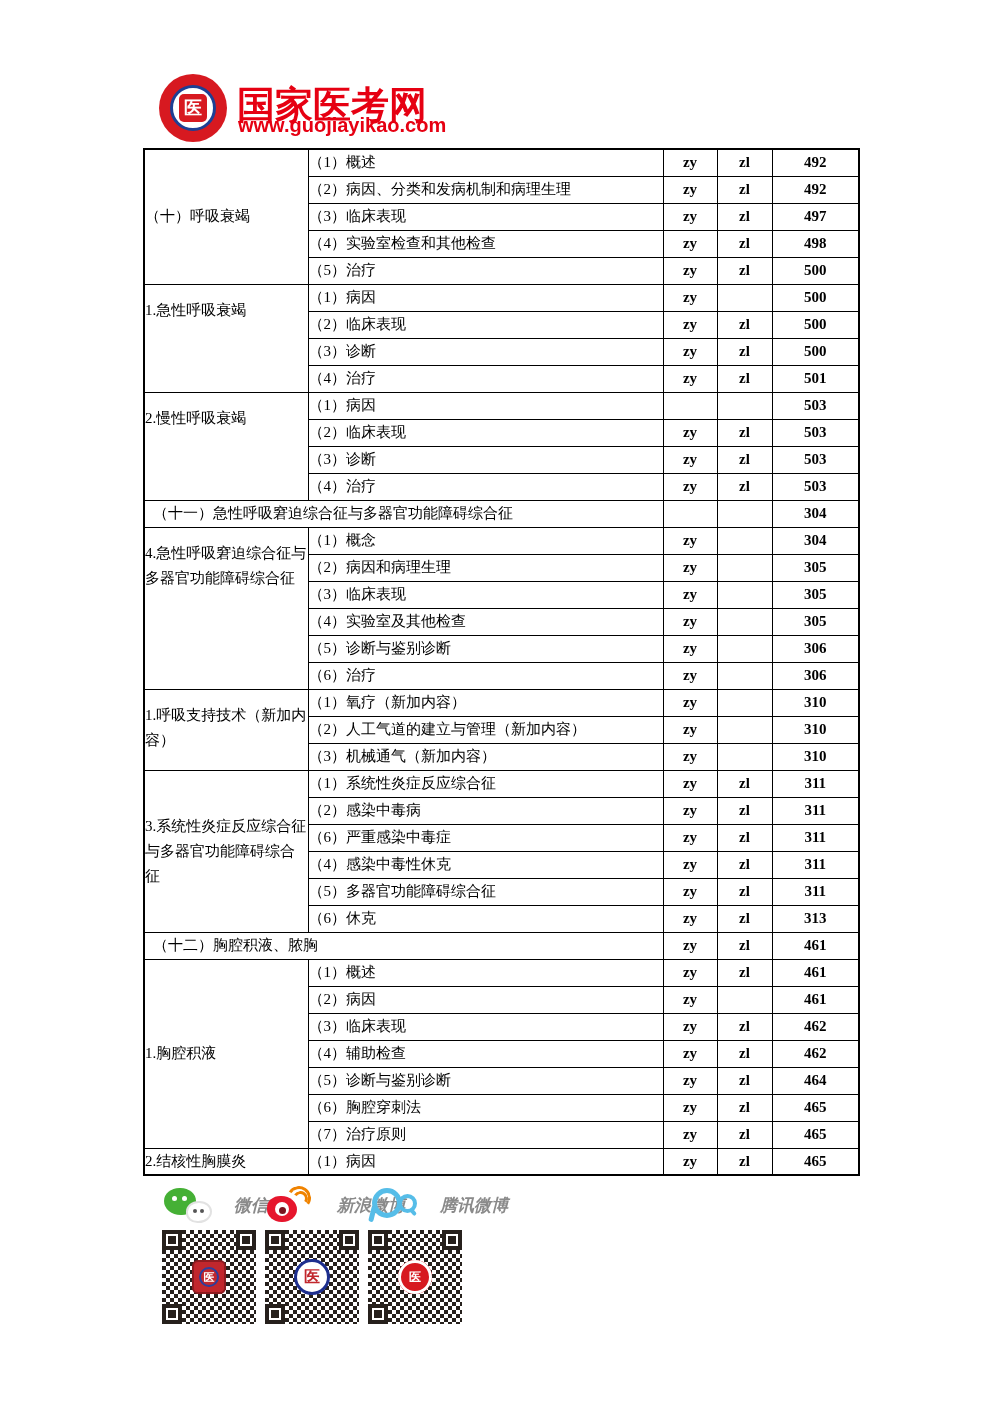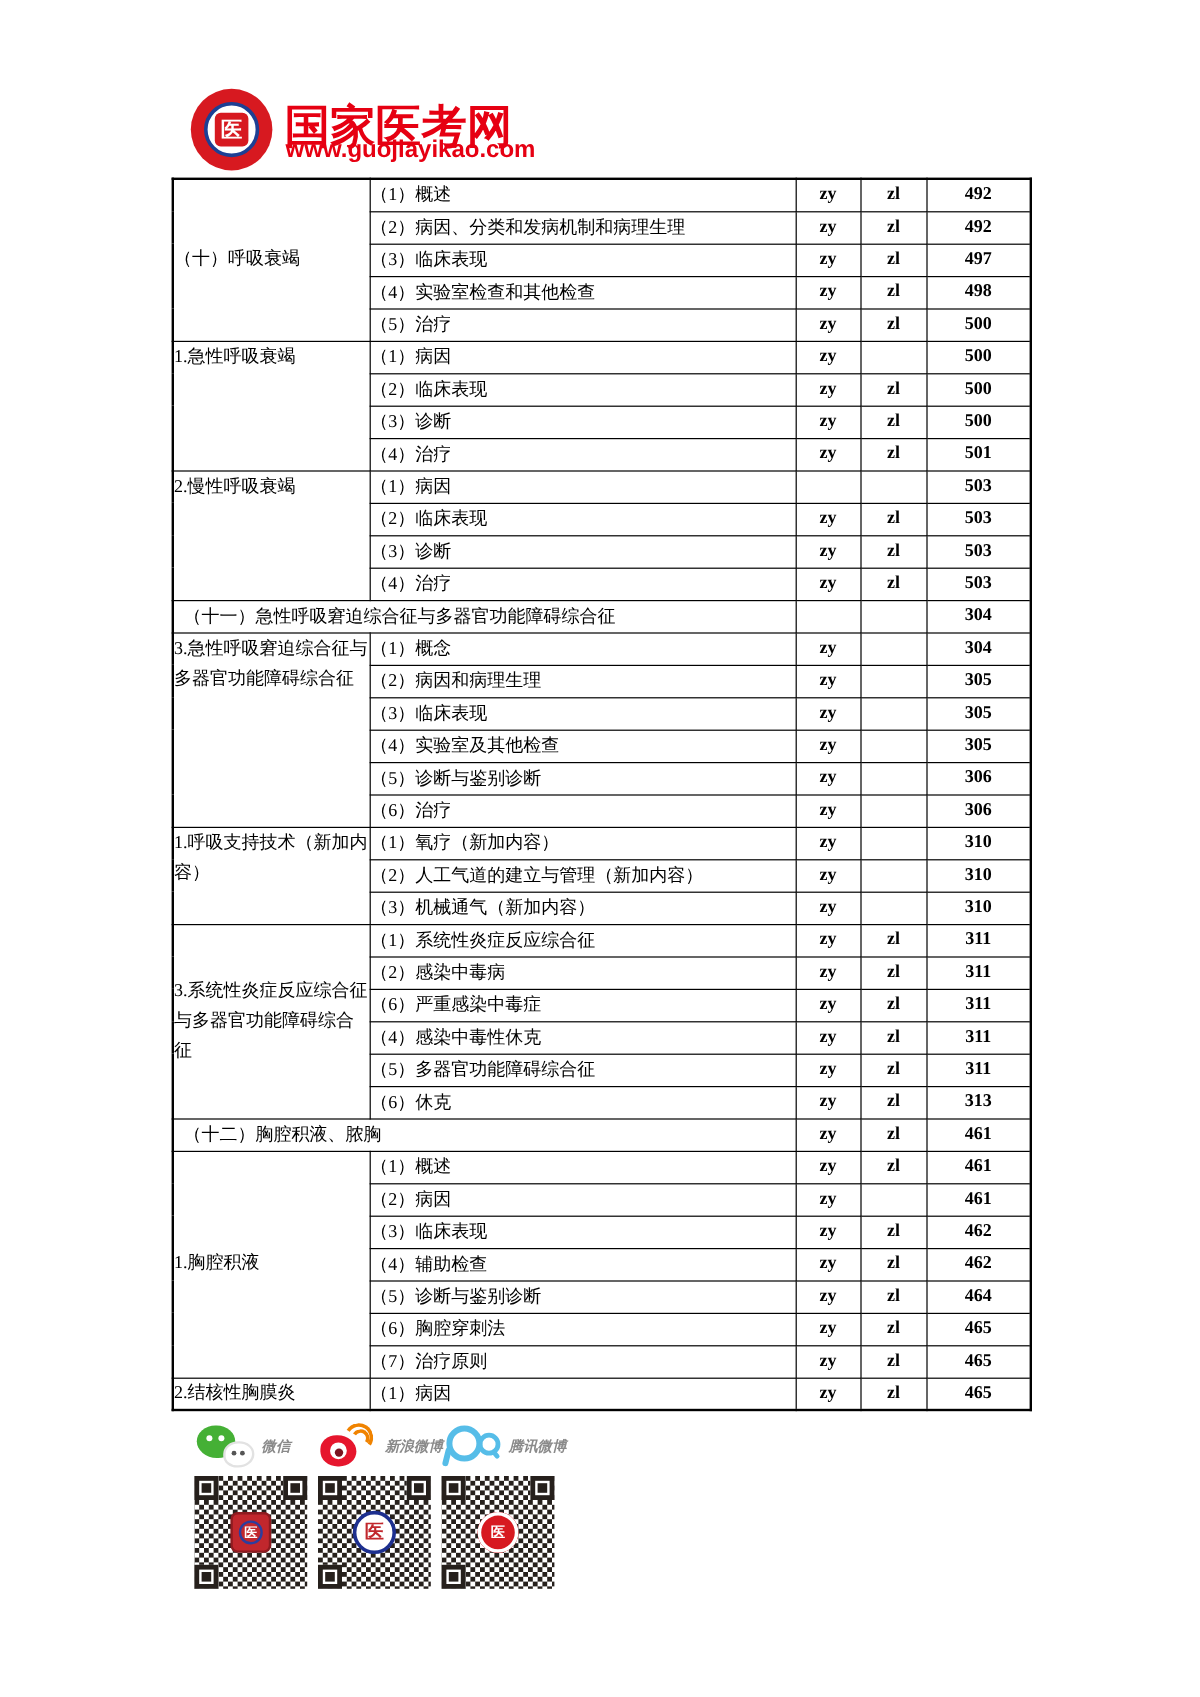--- a/index.html
+++ b/index.html
@@ -17,29 +17,29 @@
         letter-spacing:0px;font-family:"Liberation Sans",sans-serif;}
   .brand-url{position:absolute;left:238px;top:114px;font-size:20px;font-weight:bold;color:#e60012;
         font-family:"Liberation Sans",sans-serif;}
 
   
   table.toc{position:absolute;left:143px;top:148px;width:715px;border-collapse:collapse;
         table-layout:fixed;border:2px solid #000;}
   table.toc td{border:1px solid #000;height:27px;font-size:15px;vertical-align:middle;
         overflow:hidden;padding:0;box-sizing:border-box;}
   td.cat{padding-left:8px;padding-right:4px;line-height:25px;}
-  td.cat.v-top{vertical-align:top;padding-top:1px;}
+  td.cat.v-top{vertical-align:top;padding-top:13px;}
   td.desc{padding-left:10px;}
   td.desc.full{padding-left:8px;margin-left:24px;}
   td.mark{text-align:center;font-weight:bold;font-family:"Liberation Serif","DejaVu Serif",serif;}
 
   
   .social-col{position:absolute;top:1183px;width:96px;}
   .icon-row{display:flex;align-items:center;height:44px;white-space:nowrap;}
-  .icon-label{margin-left:8px;font-size:12px;font-weight:bold;font-style:italic;color:#8a8a8a;
+  .icon-label{margin-left:24px;font-size:17px;font-weight:bold;font-style:italic;color:#8a8a8a;
         font-family:"Liberation Sans",sans-serif;}
 
   
   .ic{position:relative;width:48px;height:42px;flex:0 0 auto;}
   .wc-big{position:absolute;left:2px;top:4px;width:32px;height:27px;background:#45b035;border-radius:50% 50% 46% 54%;}
   .wc-big::before,.wc-big::after{content:"";position:absolute;top:8px;width:5px;height:5px;border-radius:50%;background:#fff;}
   .wc-big::before{left:8px}.wc-big::after{left:18px}
   .wc-sm{position:absolute;left:24px;top:17px;width:22px;height:18px;background:#fff;border:2px solid #e2e2e2;border-radius:50% 50% 54% 46%;}
   .wc-sm::before,.wc-sm::after{content:"";position:absolute;top:6px;width:4px;height:4px;border-radius:50%;background:#555;}
   .wc-sm::before{left:5px}.wc-sm::after{left:12px}
@@ -184,21 +184,21 @@
           <td class="mark">zl</td>
           <td class="mark">503</td>
         </tr>
         <tr>
           <td class="desc full" colspan="2">（十一）急性呼吸窘迫综合征与多器官功能障碍综合征</td>
           <td class="mark"></td>
           <td class="mark"></td>
           <td class="mark">304</td>
         </tr>
         <tr>
-          <td class="cat v-top" rowspan="6">3.急性呼吸窘迫综合征与多器官功能障碍综合征</td>
+          <td class="cat v-top" rowspan="6">4.急性呼吸窘迫综合征与多器官功能障碍综合征</td>
           <td class="desc">（1）概念</td>
           <td class="mark">zy</td>
           <td class="mark"></td>
           <td class="mark">304</td>
         </tr>
         <tr>
           <td class="desc">（2）病因和病理生理</td>
           <td class="mark">zy</td>
           <td class="mark"></td>
           <td class="mark">305</td>

